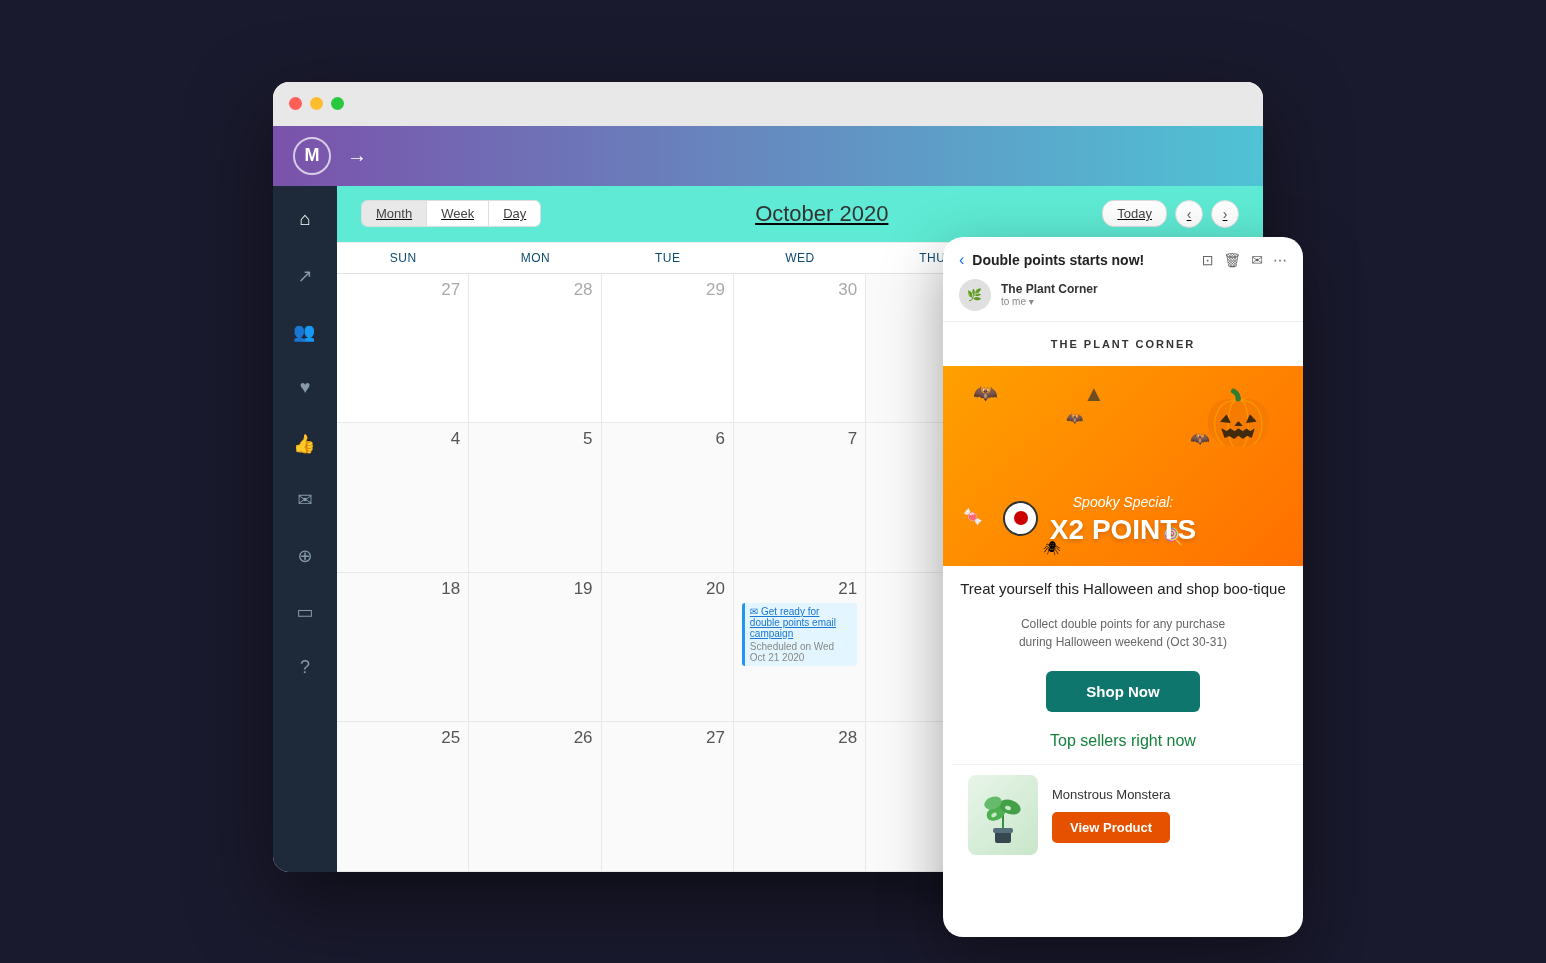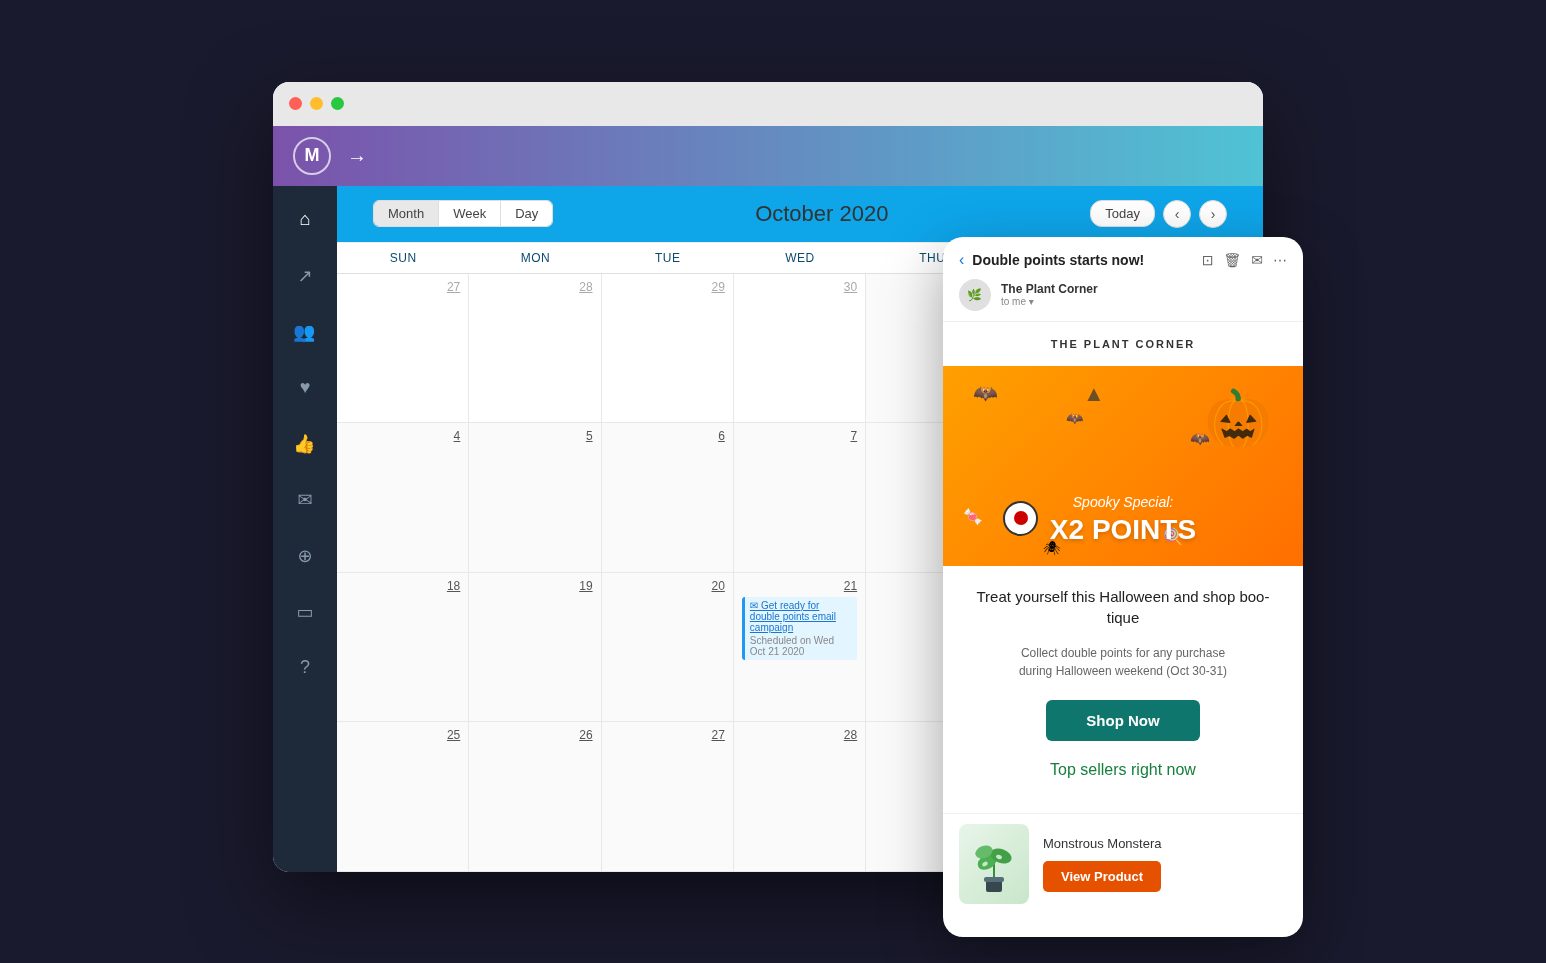--- a/index.html
+++ b/index.html
@@ -112,23 +112,24 @@
       background: #f8f9fa;
       display: flex;
       flex-direction: column;
       overflow: hidden;
     }
 
     
     .calendar-toolbar {
       display: flex;
       align-items: center;
-      padding: 14px 36px;
-      background: #0ea5e9;
+      padding: 14px 24px;
+      background: #5eead4;
       border-bottom: 1px solid #eee;
+      text-decoration: underline;
     }
     .view-buttons {
       display: flex;
       border: 1px solid #ddd;
       border-radius: 6px;
       overflow: hidden;
     }
     .view-btn {
       padding: 5px 14px;
       font-size: 13px;
@@ -218,25 +219,24 @@
       vertical-align: top;
       position: relative;
       min-height: 90px;
     }
     .calendar-cell:last-child { border-right: none; }
     .calendar-cell.current-month {
       color: #333;
       background: #fafafa;
     }
     .cell-date {
-      font-size: 12px;
+      font-size: 17px;
       color: #aaa;
       text-align: right;
       margin-bottom: 4px;
-      text-decoration: underline;
     }
     .calendar-cell.current-month .cell-date {
       color: #555;
     }
 
     
     .event-item {
       background: #e3f5ff;
       border-left: 3px solid #2196F3;
       border-radius: 3px;
@@ -422,22 +422,22 @@
       font-style: italic;
       margin-bottom: 4px;
     }
     .x2-points {
       font-size: 28px;
       font-weight: 900;
       text-shadow: 0 2px 4px rgba(0,0,0,0.2);
     }
 
     .email-copy {
-      padding: 20px;
       text-align: center;
+      margin-top: 12px;
     }
     .email-headline {
       font-size: 15px;
       font-weight: 400;
       color: #222;
       margin-bottom: 16px;
       line-height: 1.4;
     }
     .email-subtext {
       font-size: 12px;
@@ -467,20 +467,21 @@
       text-align: center;
       margin-bottom: 14px;
     }
 
     .product-row {
       display: flex;
       align-items: center;
       padding: 10px 16px;
       gap: 14px;
       border-top: 1px solid #f0f0f0;
+      margin-left: 9px;
     }
     .product-image {
       width: 70px;
       height: 80px;
       background: linear-gradient(135deg, #e8f5e9, #c8e6c9);
       border-radius: 8px;
       display: flex;
       align-items: center;
       justify-content: center;
       flex-shrink: 0;

